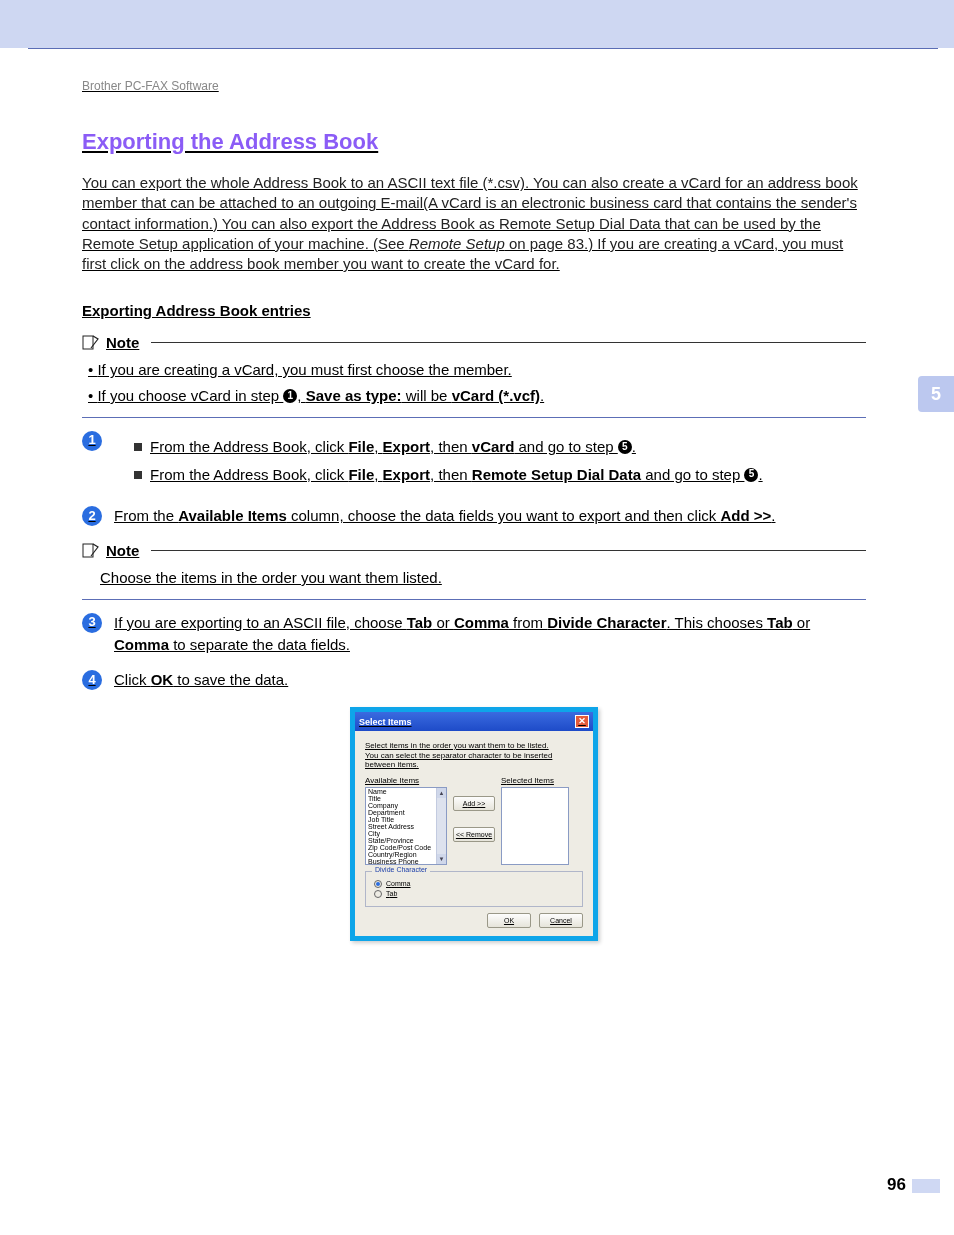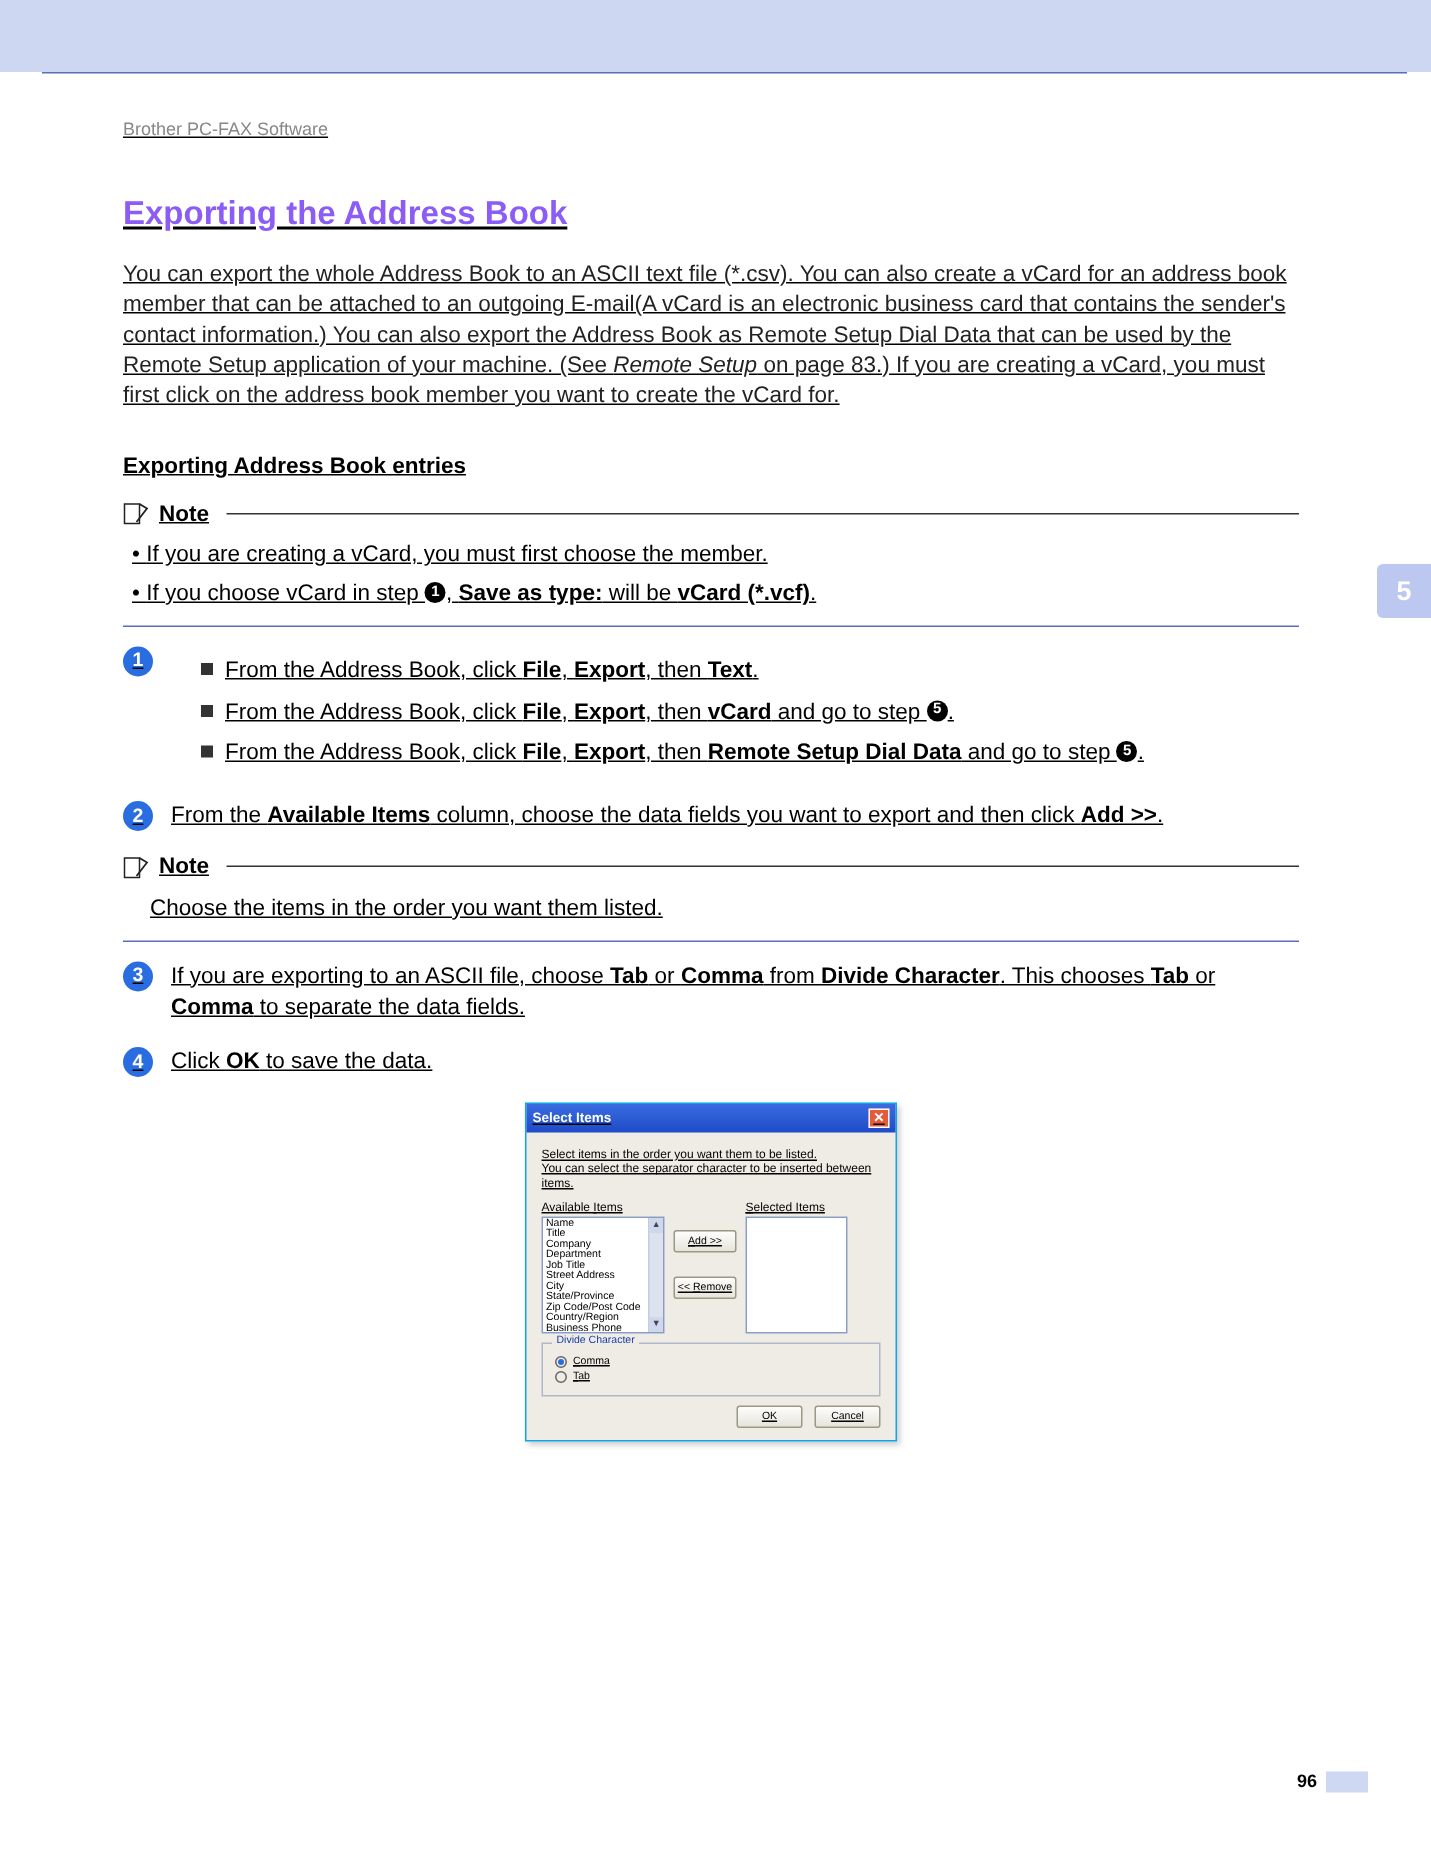--- a/index.html
+++ b/index.html
@@ -133,42 +133,42 @@
     color: #fff;
     font-size: 18px;
     font-weight: bold;
     display: flex;
     align-items: center;
     justify-content: center;
     border-radius: 4px 0 0 4px;
   }
   .page-num {
     position: absolute;
-    right: 42px;
+    right: 14px;
     bottom: 40px;
-    font-size: 12px;
+    font-size: 17px;
     font-weight: bold;
   }
   .page-num-box {
     display: inline-block;
     width: 28px; height: 14px;
     background: #cfd8f3;
     margin-left: 6px;
     vertical-align: middle;
   }
 
   
   .dialog-wrap {
     display: flex;
     justify-content: center;
     margin-top: 16px;
   }
   .dialog {
     width: 248px;
-    border: 1px solid #0ea5e9;
+    border: 5px solid #0ea5e9;
     background: #eeece4;
     font-size: 8px;
     font-family: Tahoma, Arial, sans-serif;
     box-shadow: 2px 2px 4px rgba(0,0,0,0.2);
   }
   .dlg-title {
     background: linear-gradient(#3a6be0, #1e4bc8);
     color: #fff;
     font-weight: bold;
     padding: 3px 4px;
@@ -304,21 +304,20 @@
         <span>If you choose vCard in step </span><span class="num-circle-black">1</span><span>, </span><b>Save as type:</b><span> will be </span><b>vCard (*.vcf)</b><span>.</span>
       </li>
     </ul>
   </div>
 
   <div class="sep"></div>
 
   <div class="step">
     <span class="num-circle-blue">1</span>
     <div class="step-body">
-      <div class="sub-item"><span class="square-bullet"></span><span>From the Address Book, click </span><b>File</b><span>, </span><b>Export</b><span>, then </span><b>Text</b><span>.</span></div>
       <div class="sub-item"><span class="square-bullet"></span><span>From the Address Book, click </span><b>File</b><span>, </span><b>Export</b><span>, then </span><b>vCard</b><span> and go to step </span><span class="num-circle-black">5</span><span>.</span></div>
       <div class="sub-item"><span class="square-bullet"></span><span>From the Address Book, click </span><b>File</b><span>, </span><b>Export</b><span>, then </span><b>Remote Setup Dial Data</b><span> and go to step </span><span class="num-circle-black">5</span><span>.</span></div>
     </div>
   </div>
 
   <div class="step">
     <span class="num-circle-blue">2</span>
     <div class="step-body">
       <span>From the </span><b>Available Items</b><span> column, choose the data fields you want to export and then click </span><b>Add &gt;&gt;</b><span>.</span>
     </div>

